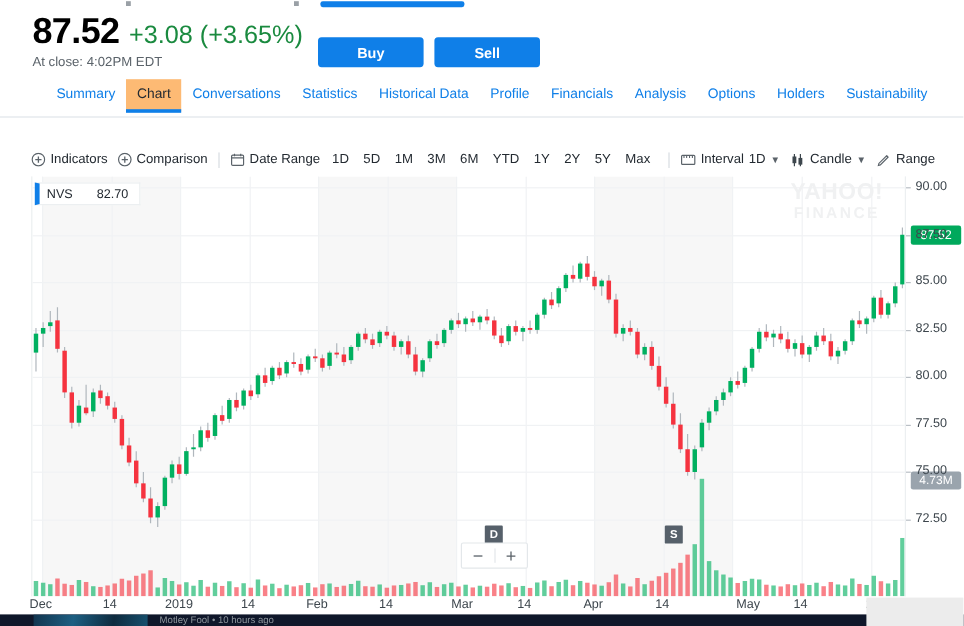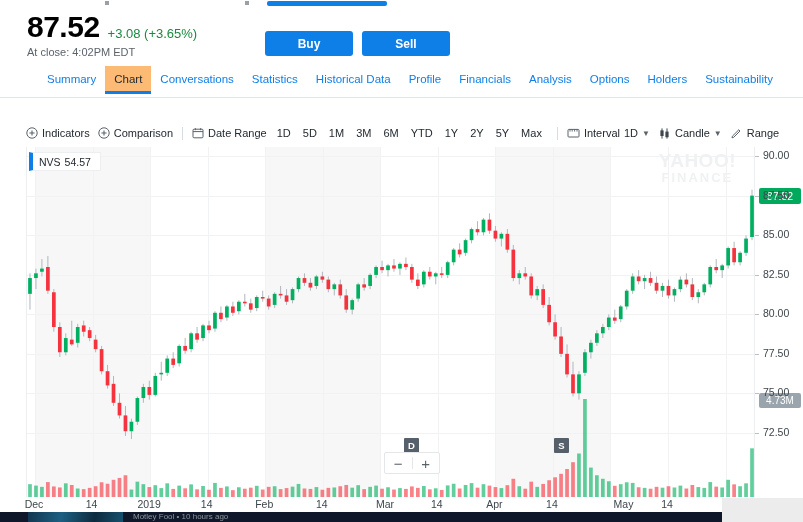--- a/index.html
+++ b/index.html
@@ -16,21 +16,21 @@
   
   #top-strip { position:absolute; left:0; top:0; width:803px; height:8px; background:#fff; }
   #top-strip .blue-bar { position:absolute; left:267px; top:1px; width:120px; height:5px; background:#0f7fe8; border-radius:2px; }
   #top-strip .tick1 { position:absolute; left:105px; top:1px; width:4px; height:4px; background:#9aa0a6; }
   #top-strip .tick2 { position:absolute; left:245px; top:1px; width:4px; height:4px; background:#9aa0a6; }
 
   
   #quote-header { position:absolute; left:0; top:8px; width:803px; height:54px; }
   #price-row { position:absolute; left:27px; top:4px; display:flex; align-items:flex-end; }
   #price { font-size:30px; font-weight:bold; letter-spacing:-0.5px; line-height:1; color:#000; }
-  #change { font-size:13px; color:#1a8a3f; margin-left:8px; line-height:1; position:relative; top:-2px;text-align:right; }
+  #change { font-size:21px; color:#1a8a3f; margin-left:8px; line-height:1; position:relative; top:-2px;text-align:right; }
   #close-note { position:absolute; left:27px; top:38px; font-size:11px; color:#5b636a; }
   .trade-btn {
     position:absolute; top:23px; width:88px; height:25px;
     background:#0f7fe8; color:#fff; border:none; border-radius:3px;
     font-family:"Liberation Sans", sans-serif; font-size:12px; font-weight:bold;
     cursor:pointer; padding:0;
   }
   #buy-btn { left:265px; }
   #sell-btn { left:362px; }
 
@@ -78,21 +78,21 @@
   }
   #watermark .w1 { font-size:19px; letter-spacing:0.5px; }
   #watermark .w2 { font-size:13px; letter-spacing:2px; }
 
   #ticker-chip {
     position:absolute; left:2px; top:5px; height:19px;
     background:#fff; border:1px solid #eceff1; border-left:4px solid #0f7fe8;
     display:flex; align-items:center; padding:0 9px 0 6px;
     font-size:10.5px; color:#232a31; white-space:nowrap; z-index:6;
   }
-  #ticker-chip .sym { margin-right:4px; }
+  #ticker-chip .sym { margin-right:20px; }
 
   .event-badge {
     position:absolute; width:15px; height:15px; background:#56606a; color:#fff;
     font-size:9.5px; font-weight:bold; display:flex; align-items:center; justify-content:center;
     border-radius:1px; z-index:6; cursor:pointer;
   }
 
   #zoom-ctl {
     position:absolute; left:357px; top:305px; width:56px; height:22px;
     background:#fff; border:1px solid #e3e7ea; border-radius:2px;
@@ -654,21 +654,21 @@
       <line x1="719.0491803278688" x2="719.0491803278688" y1="88.42105263157886" y2="108.9473684210525" stroke="#b0b7bd" stroke-width="1"></line>
       <rect x="717.1993442622951" y="91.578947368421" width="3.6996721311475413" height="14.210526315789338" fill="#00b060"></rect>
       <rect x="717.1993442622951" y="336.3255813953488" width="3.6996721311475413" height="13.674418604651162" fill="#00b060" opacity="0.62"></rect>
       <line x1="725.016393442623" x2="725.016393442623" y1="42.63157894736825" y2="93.15789473684198" stroke="#b0b7bd" stroke-width="1"></line>
       <rect x="723.1665573770492" y="48.63157894736839" width="3.6996721311475413" height="41.368421052631426" fill="#00b060"></rect>
       <rect x="723.1665573770492" y="301.3107822410148" width="3.6996721311475413" height="48.689217758985194" fill="#00b060" opacity="0.62"></rect>
     </svg>
 
   <div id="ticker-chip">
     <span class="sym">NVS</span>
-    <span>54.57</span>
+    <span>82.70</span>
   </div>
 
   <div class="event-badge" id="div-badge" style="left:377px;top:291px;">D</div>
   <div class="event-badge" id="split-badge" style="left:527px;top:291px;">S</div>
 
   <div id="zoom-ctl">
     <div class="zb">−</div>
     <div class="zsep"></div>
     <div class="zb">+</div>
   </div>

